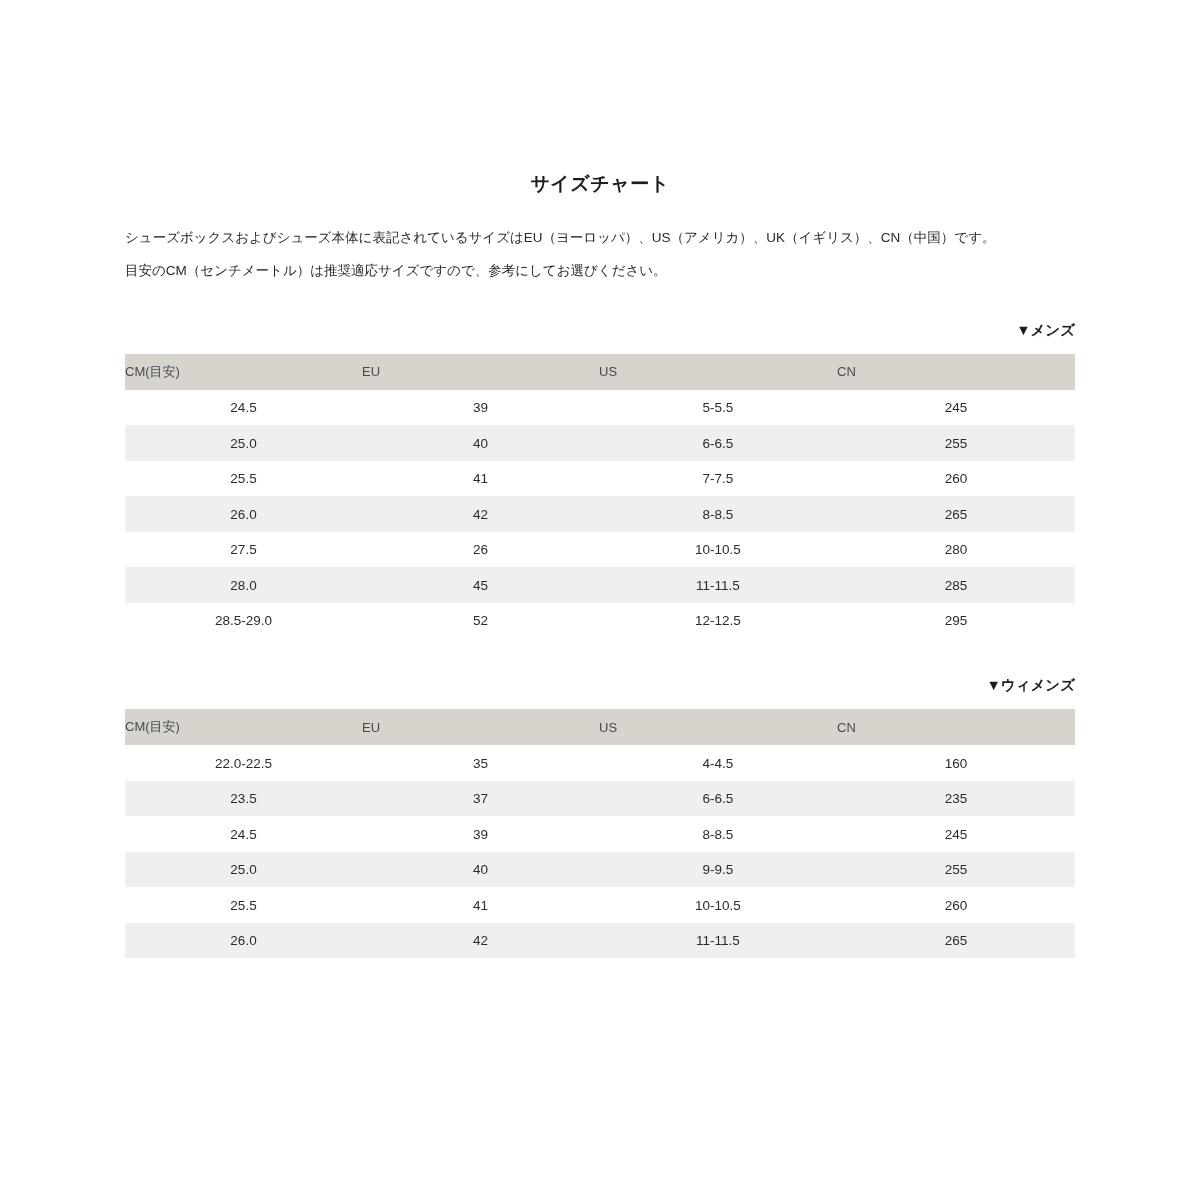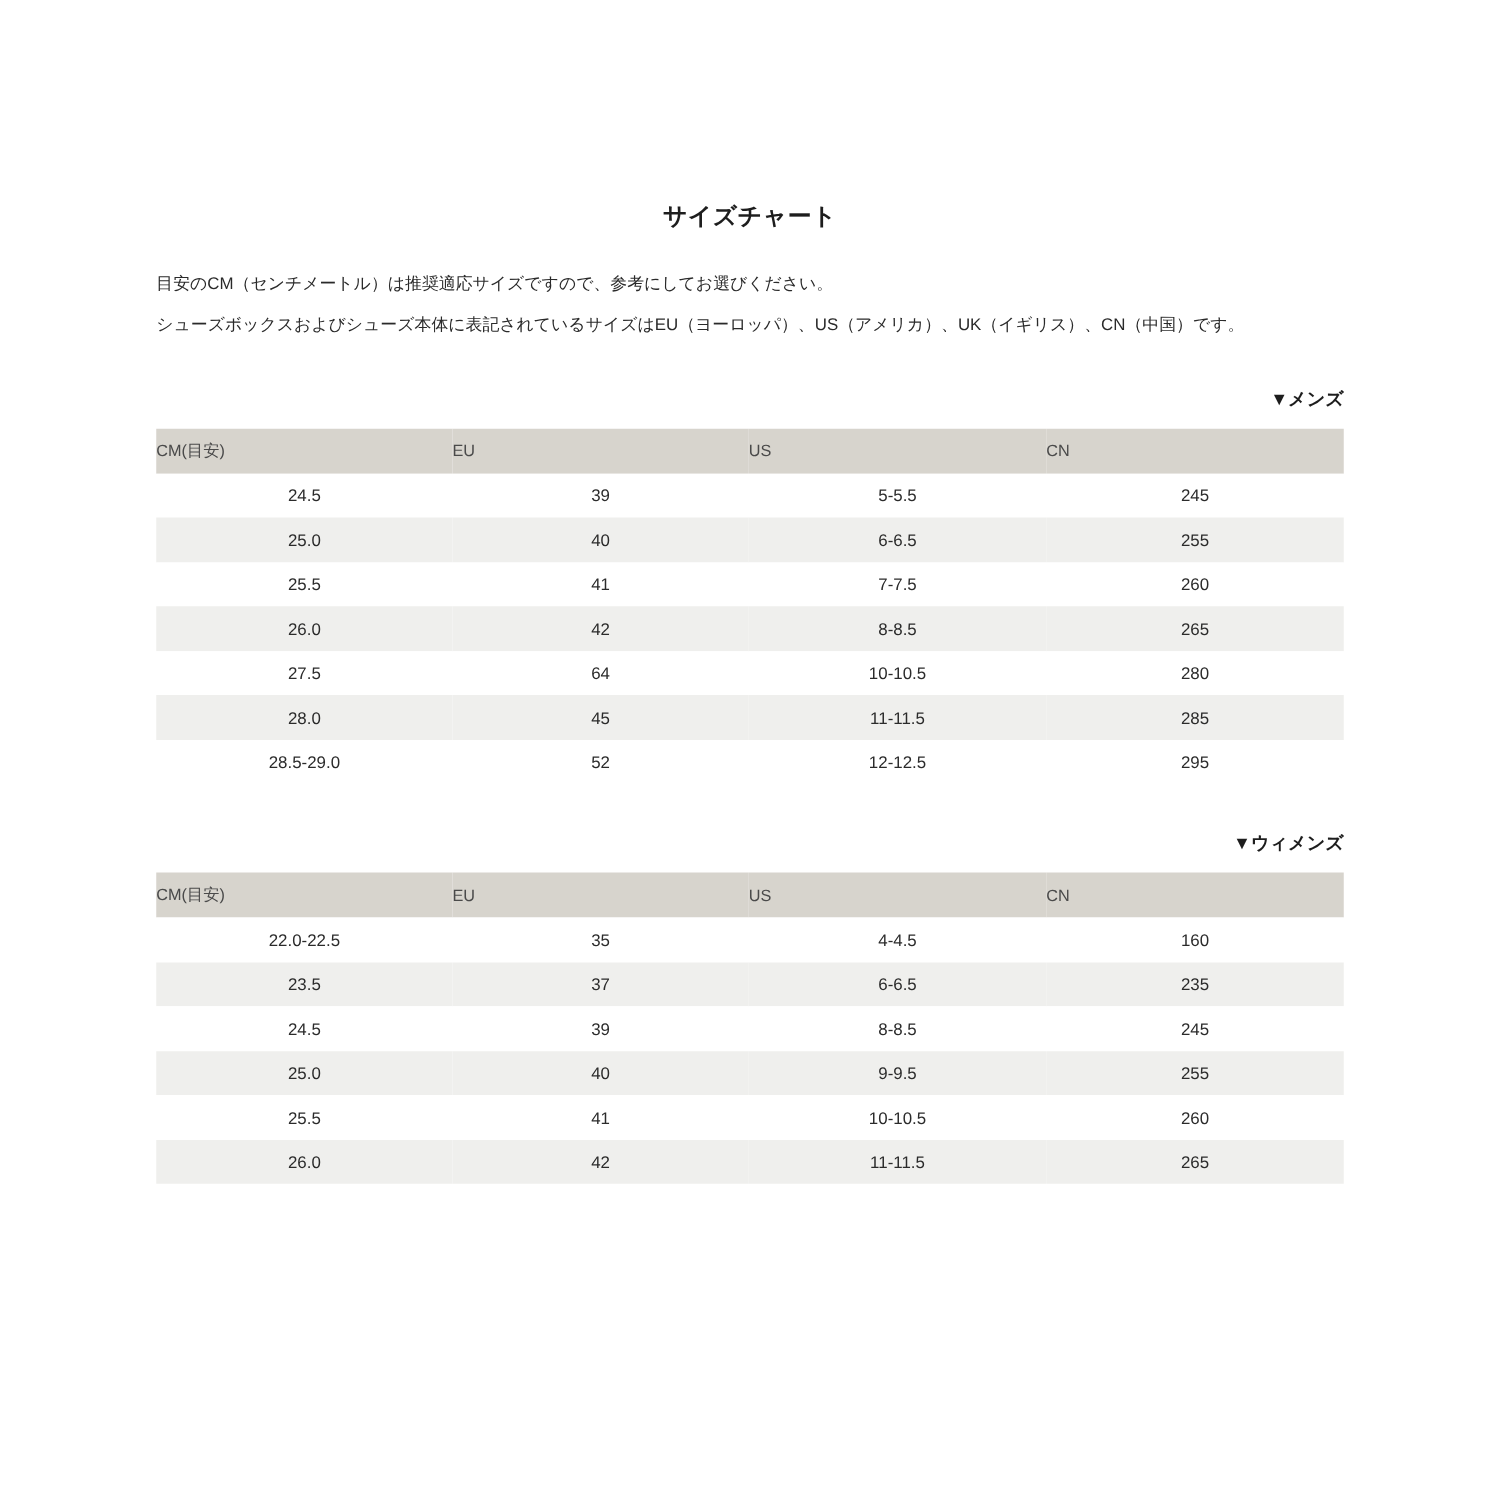--- a/index.html
+++ b/index.html
@@ -12,21 +12,21 @@
     height: 1200px;
     font-family: "Liberation Sans", "DejaVu Sans", sans-serif;
     color: #222222;
     -webkit-font-smoothing: antialiased;
   }
   .page {
     position: relative;
     width: 1200px;
     height: 1200px;
     box-sizing: border-box;
-    padding: 0 125px;
+    padding: 11px 125px;
   }
   .doc-title {
     text-align: center;
     font-size: 19px;
     font-weight: bold;
     color: #1d1d1d;
     margin: 0;
     padding-top: 160px;
     letter-spacing: 0.5px;
   }
@@ -84,22 +84,22 @@
   .table-wrap { margin-bottom: 0; }
 </style>
 </head>
 <body>
 
 <div class="page">
 
   <h1 class="doc-title">サイズチャート</h1>
 
   <div class="intro">
+    <p>シューズボックスおよびシューズ本体に表記されているサイズはEU（ヨーロッパ）、US（アメリカ）、UK（イギリス）、CN（中国）です。</p>
     <p>目安のCM（センチメートル）は推奨適応サイズですので、参考にしてお選びください。</p>
-    <p>シューズボックスおよびシューズ本体に表記されているサイズはEU（ヨーロッパ）、US（アメリカ）、UK（イギリス）、CN（中国）です。</p>
   </div>
 
   <div class="section-heading">▼メンズ</div>
 
   <div class="table-wrap">
     <table class="size-table">
       <colgroup>
         <col class="c1">
           <col class="c2">
           <col class="c3">
@@ -133,21 +133,21 @@
           <td>260</td>
         </tr>
         <tr>
           <td>26.0</td>
           <td>42</td>
           <td>8-8.5</td>
           <td>265</td>
         </tr>
         <tr>
           <td>27.5</td>
-          <td>64</td>
+          <td>26</td>
           <td>10-10.5</td>
           <td>280</td>
         </tr>
         <tr>
           <td>28.0</td>
           <td>45</td>
           <td>11-11.5</td>
           <td>285</td>
         </tr>
         <tr>

